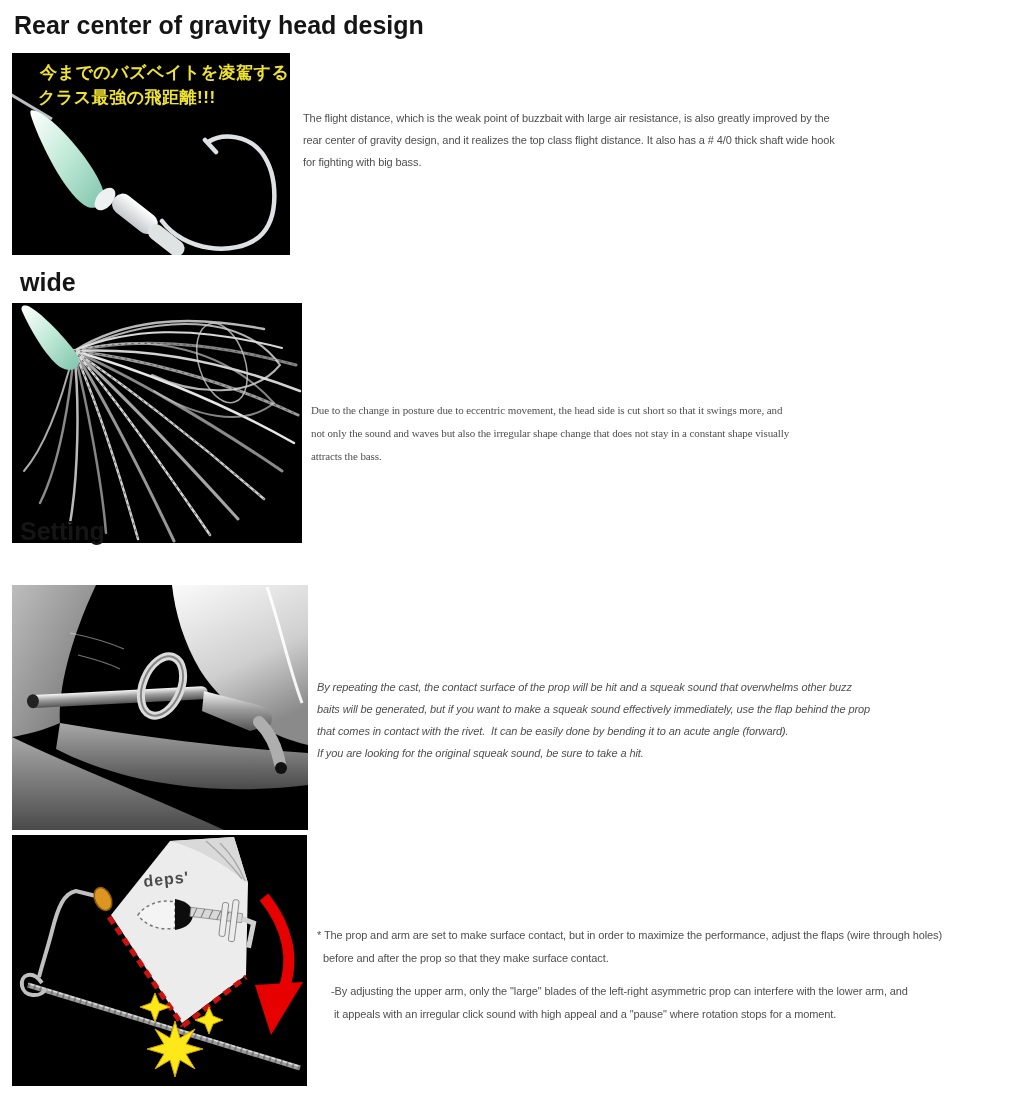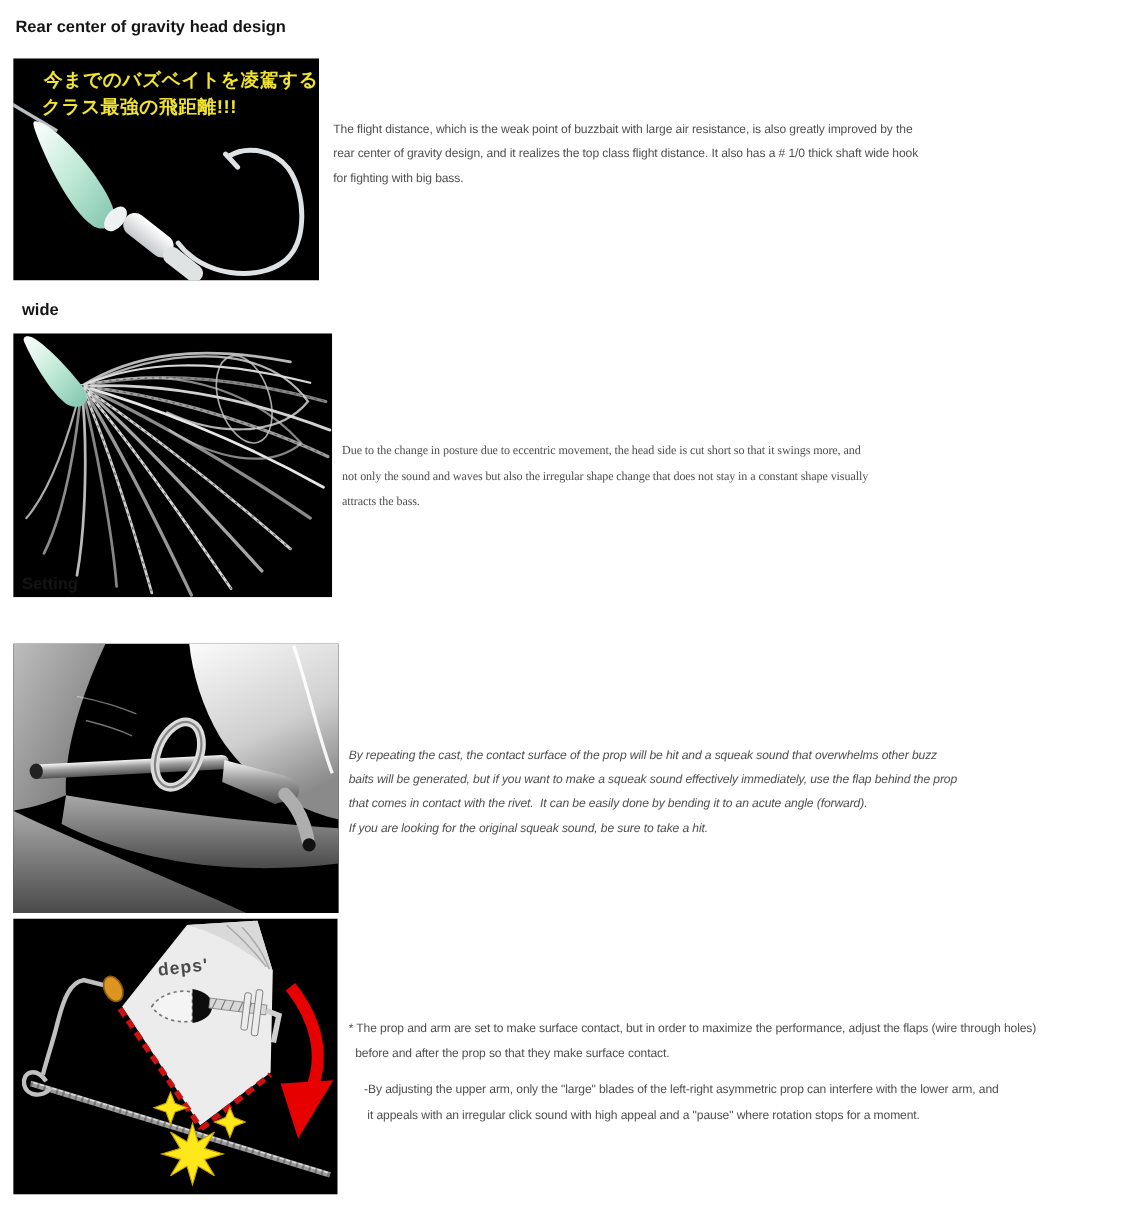--- a/index.html
+++ b/index.html
@@ -1,17 +1,17 @@
 <!DOCTYPE html>
 <html><head>
 <meta charset="utf-8">
 <style>
   html,body{margin:0;padding:0;background:#ffffff;}
   body{width:1024px;height:1103px;position:relative;font-family:"Liberation Sans",sans-serif;overflow:hidden;}
-  .heading{position:absolute;font-weight:bold;color:#151515;font-size:15px;line-height:24px;white-space:pre;}
+  .heading{position:absolute;font-weight:bold;color:#151515;font-size:25px;line-height:24px;white-space:pre;}
   .para{position:absolute;color:#4f4f4f;font-size:11px;letter-spacing:-0.1px;line-height:22px;white-space:pre;}
   .para.lh23{line-height:23px;}
   .fig{position:absolute;display:block;}
 </style>
 </head>
 <body>
 
 <div class="heading" style="left:14px;top:13px;">Rear center of gravity head design</div>
 
 <svg class="fig" style="left:12px;top:53px;" width="278" height="202" viewBox="0 0 278 202">
@@ -33,21 +33,21 @@
   <g transform="rotate(38 122 162)">
     <rect x="96" y="150" width="52" height="21" rx="10" fill="url(#gBody)"></rect>
     <rect x="142" y="154" width="42" height="16" rx="8" fill="#dfe3e4"></rect>
   </g>
   <path d="M 150,168 C 172,198 222,204 247,184 C 268,166 266,122 250,100 C 237,83 212,79 196,89 M 193,87 L 204,99" stroke="#dfe2e4" stroke-width="4.5" fill="none" stroke-linecap="round"></path>
   <text x="28" y="25" font-size="17" font-weight="bold" letter-spacing="0.5" fill="#f0e42e">今までのバズベイトを凌駕する</text>
   <text x="26" y="50" font-size="17" font-weight="bold" letter-spacing="0.5" fill="#f0e42e">クラス最強の飛距離!!!</text>
 </svg>
 
 <div class="para" style="left:303px;top:107px;">The flight distance, which is the weak point of buzzbait with large air resistance, is also greatly improved by the
-rear center of gravity design, and it realizes the top class flight distance. It also has a # 1/0 thick shaft wide hook
+rear center of gravity design, and it realizes the top class flight distance. It also has a # 4/0 thick shaft wide hook
 for fighting with big bass.</div>
 
 <div class="heading" style="left:20px;top:270px;">wide</div>
 
 <svg class="fig" style="left:12px;top:303px;" width="290" height="240" viewBox="0 0 290 240">
   <rect width="290" height="240" fill="#000000"></rect>
   <g fill="none" stroke-linecap="round">
     <path d="M62,48 C110,18 170,10 252,26" stroke="#d8d8d8" stroke-width="2.5" opacity="0.85"></path>
     <path d="M62,48 C115,25 180,22 270,45" stroke="#efefef" stroke-width="2" opacity="0.9"></path>
     <path d="M62,48 C120,35 195,38 284,62" stroke="#bdbdbd" stroke-width="3" opacity="0.7"></path>

